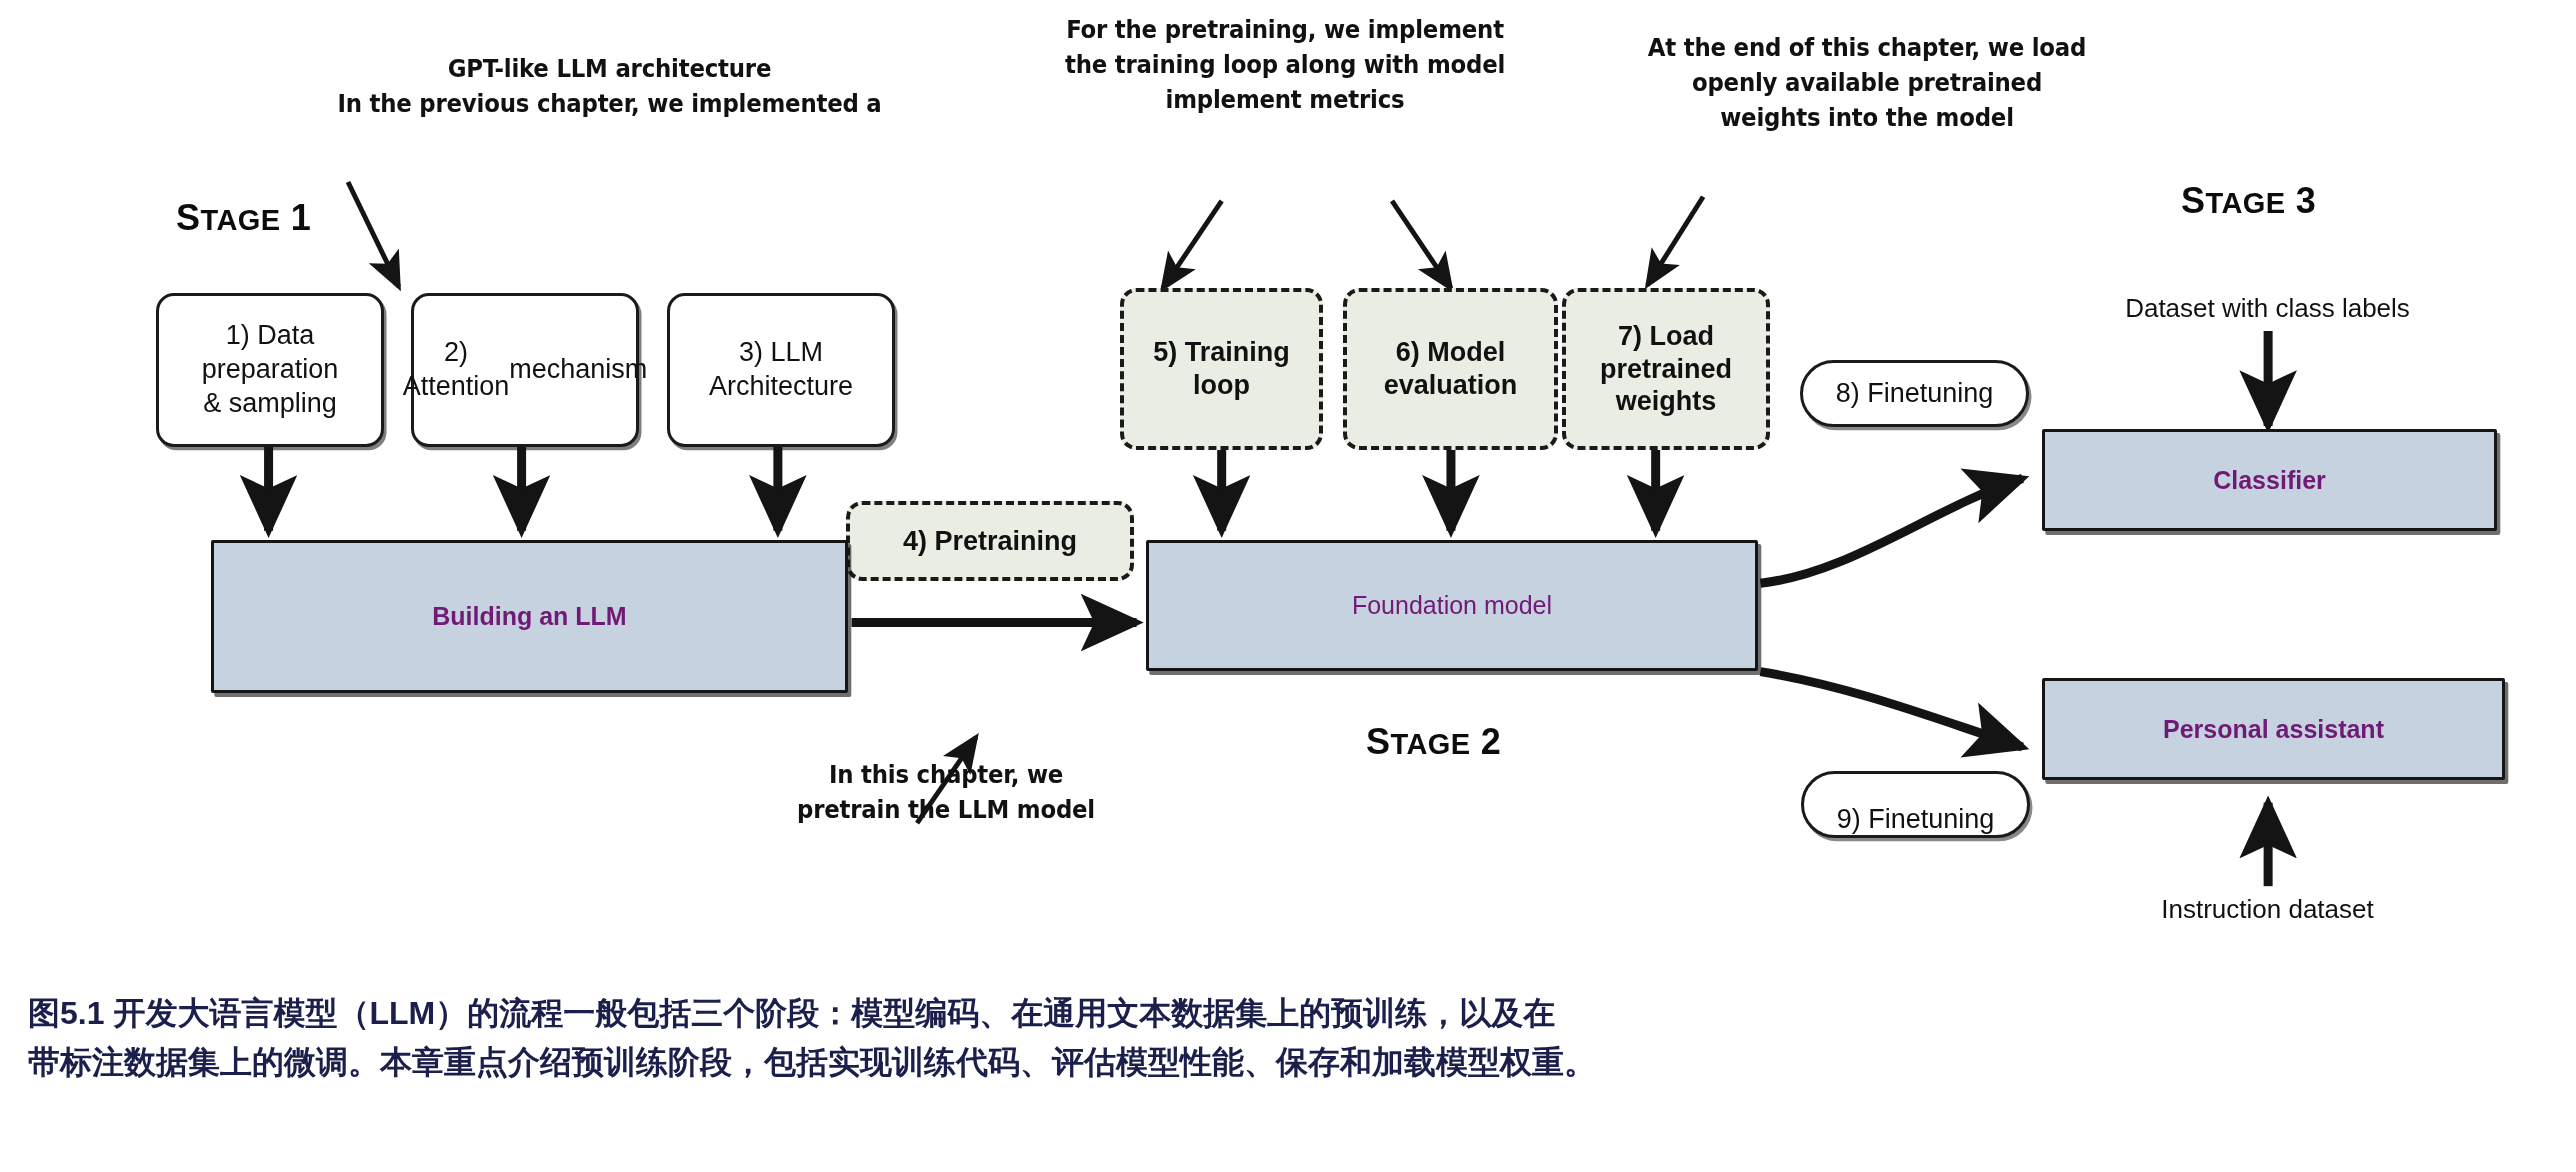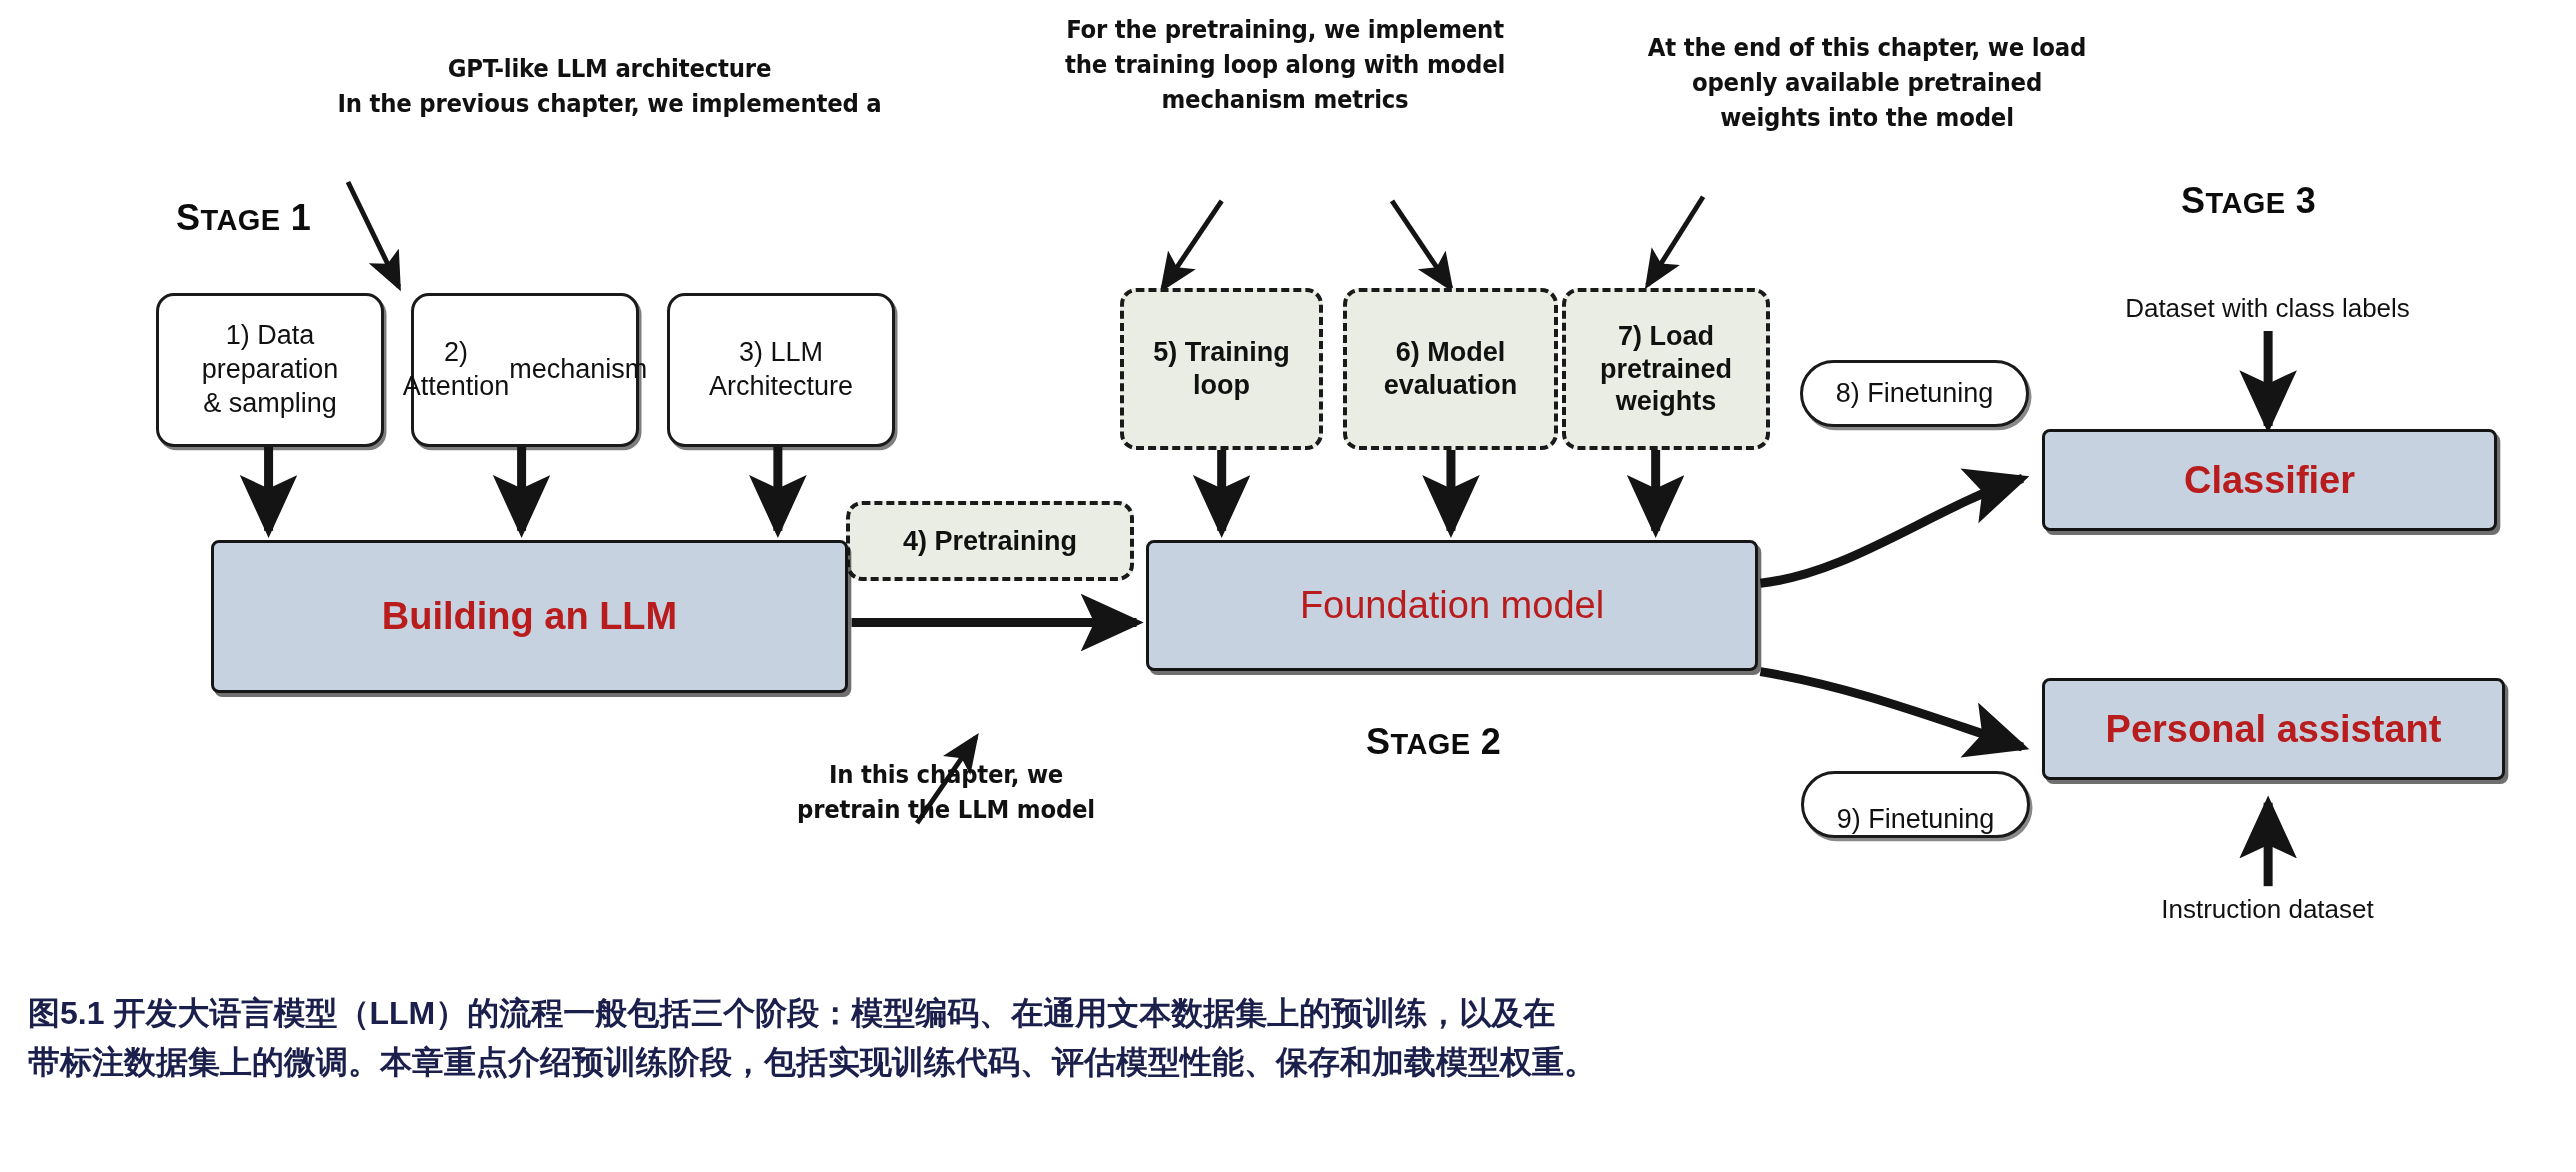--- a/index.html
+++ b/index.html
@@ -27,23 +27,23 @@
            display:flex;align-items:center;justify-content:center;text-align:center;
            font-size:27px;line-height:1.25;color:#111;
            box-shadow:2.5px 3.3px 0 rgba(20,20,20,.55);}
 
   
   .dashbox{background:#e9ede3;border:4.9px dashed #1a1a1a;border-radius:16.4px;
            display:flex;align-items:center;justify-content:center;text-align:center;
            font-weight:bold;font-size:27px;line-height:1.22;color:#111;}
 
   
-  .bluebox{background:#c7d2e0;border:3.3px solid #151515;border-radius:8px;
+  .bluebox{background:#c7d2e0;border:3.3px solid #151515;border-radius:2px;
            display:flex;align-items:center;justify-content:center;text-align:center;
-           font-size:38px;color:#b91c1c;
+           font-size:25px;color:#701a75;
            box-shadow:3.3px 4.1px 0 rgba(15,15,15,.6);}
   .bluebox.bold{font-weight:bold;}
 
   
   .pill{background:#fff;border:3.3px solid #1a1a1a;border-radius:818px;
         display:flex;align-items:center;justify-content:center;
         font-size:27px;color:#111;box-shadow:2.5px 3.3px 0 rgba(20,20,20,.5);}
 
   
   .plain{font-size:26px;color:#111;white-space:nowrap;text-align:center;}
@@ -110,21 +110,21 @@
   </svg>
 
   <div class="abs anno" style="left:282px;top:51px;width:655px;">
     <div>GPT-like LLM architecture</div>
     <div>In the previous chapter, we implemented a</div>
   </div>
 
   <div class="abs anno" style="left:1019px;top:11.5px;width:532px;">
     <div>For the pretraining, we implement</div>
     <div>the training loop along with model</div>
-    <div>mechanism metrics</div>
+    <div>implement metrics</div>
   </div>
 
   <div class="abs anno" style="left:1597px;top:29.5px;width:540px;">
     <div>At the end of this chapter, we load</div>
     <div>openly available pretrained</div>
     <div>weights into the model</div>
   </div>
 
   <div class="abs anno" style="left:692px;top:757px;width:508px;">
     <div>In this chapter, we</div>

